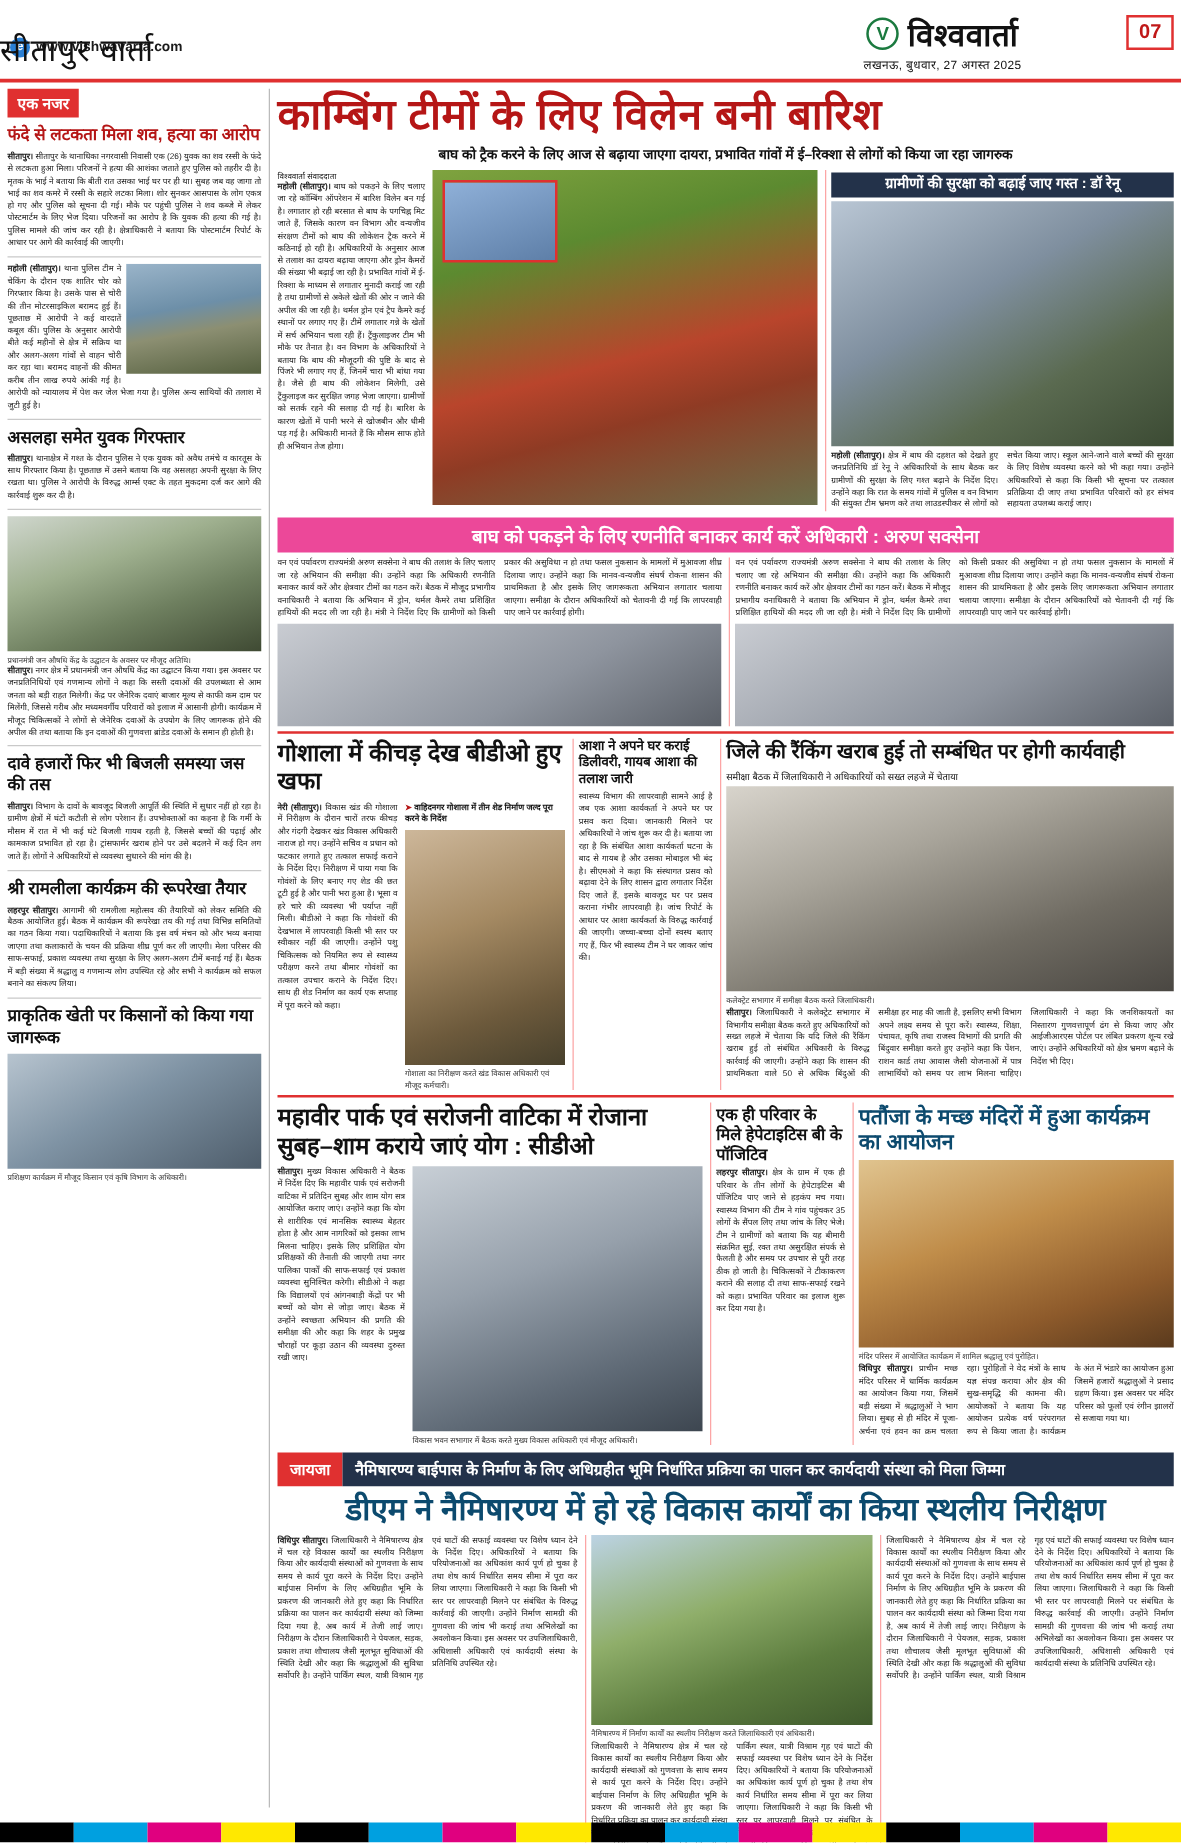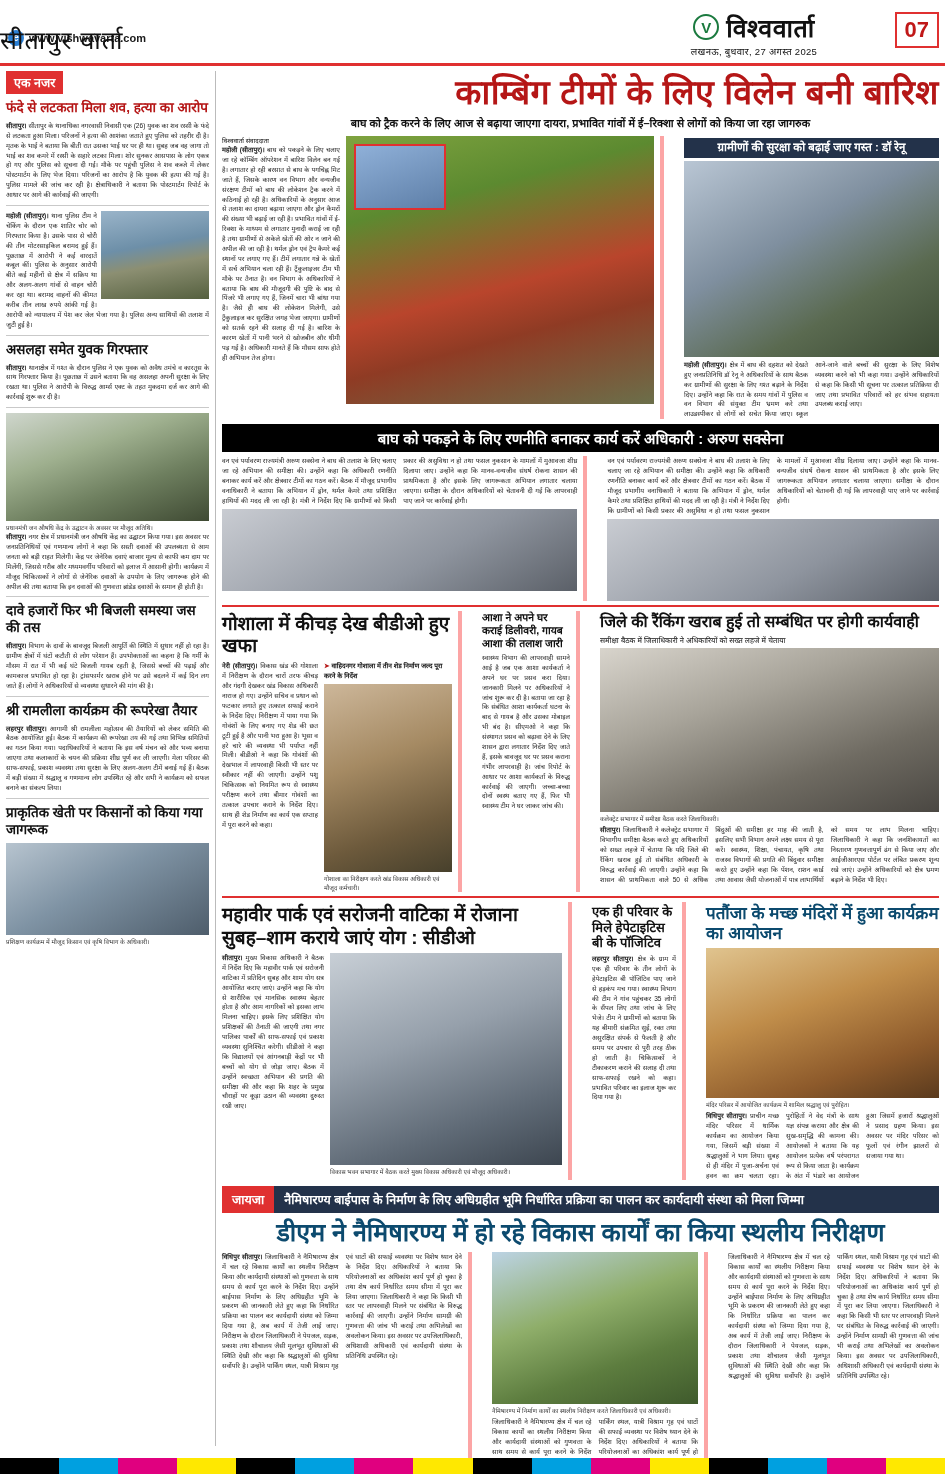--- a/index.html
+++ b/index.html
@@ -16,56 +16,56 @@
   
   .masthead { position:relative; height:66px; border-bottom:3px solid #e03030; }
   .url-badge { position:absolute; left:8px; top:30px; display:flex; align-items:center; gap:5px; font-size:11px; color:#1a1a1a; font-weight:bold; }
   .url-globe { width:16px; height:16px; border-radius:50%; background:#2a7fd4; color:#fff; font-size:10px; line-height:16px; text-align:center; font-weight:bold;}
   .edition-title { position:absolute; left:0; right:0; top:22px; text-align:left; font-size:25px; font-weight:normal; letter-spacing:1px; }
   .brand { position:absolute; right:66px; top:10px; text-align:center; width:250px; }
   .brand-row { display:flex; align-items:center; justify-content:center; gap:7px; }
   .brand-logo { width:26px; height:26px; border:2px solid #1b7a3f; border-radius:50%; color:#1b7a3f; font-size:15px; font-weight:bold; text-align:center; line-height:24px; }
   .brand-name { font-size:25px; font-weight:bold; color:#111; letter-spacing:0.5px; }
   .brand-sub { font-size:9.5px; margin-top:1px; letter-spacing:0.3px; }
-  .pageno { position:absolute; right:6px; top:12px; border:2px solid #e03030; padding:3px 8px; font-size:22px; font-weight:bold; color:#c01818; }
+  .pageno { position:absolute; right:6px; top:12px; border:2px solid #e03030; padding:3px 8px; font-size:16px; font-weight:bold; color:#c01818; }
 
   
   .body-wrap { position:relative; display:flex; padding:5px 6px 0 6px; gap:6px; height:1380px; }
   .left-col { width:210px; flex:0 0 210px; border-right:1px solid #bbb; padding-right:6px; }
   .right-col { flex:1 1 auto; }
 
   
   .ek-nazar { background:#e03030; color:#fff; font-size:12.5px; font-weight:bold; padding:3px 8px; display:inline-block; }
   .ln-head { font-size:13.5px; font-weight:bold; line-height:1.25; margin:6px 0 4px; color:#111; }
   .ln-head.red { color:#b51616; }
   .ln-body { font-size:6.6px; line-height:1.5; text-align:justify; color:#222; }
   .ln-body .dl { font-weight:bold; }
   .hr-thin { border:0; border-top:1px solid #c9c9c9; margin:5px 0; }
   .photo { background:#c9c9c9; width:100%; position:relative; overflow:hidden; }
   .photo.p1 { height:96px; background:linear-gradient(170deg,#9ab4c9 0%,#6d8fa8 40%,#8c8f72 60%,#55603f 100%); }
   .photo.p2 { height:108px; background:linear-gradient(160deg,#cfd6cd 0%,#9fb08f 35%,#6e7f5f 65%,#3f4a33 100%); }
   .photo.p3 { height:92px; background:linear-gradient(150deg,#b7c4cf 0%,#7f93a4 45%,#4e5d6b 100%); }
   .cap { font-size:6.2px; color:#333; padding-top:2px; }
 
   
-  .lead-title { font-size:34px; font-weight:bold; color:#b51616; text-align:right; line-height:1.12; letter-spacing:0.5px; margin:2px 0 4px; }
+  .lead-title { font-size:34px; font-weight:bold; color:#b51616; text-align:left; line-height:1.12; letter-spacing:0.5px; margin:2px 0 4px; }
   .lead-sub { font-size:11px; font-weight:bold; text-align:center; color:#111; margin-bottom:6px; }
   .rule-red { border:0; border-top:2px solid #e03030; margin:4px 0; }
 
-  .banner { background:#000000; color:#fff; text-align:center; font-size:15px; font-weight:bold; padding:4px 6px; margin:5px 0 4px; }
+  .banner { background:#ec4899; color:#fff; text-align:center; font-size:15px; font-weight:bold; padding:4px 6px; margin:5px 0 4px; }
   .h2 { font-size:19px; font-weight:bold; line-height:1.18; color:#111; margin:2px 0 4px; }
   .h2.red { color:#0c4a6e; }
   .h3 { font-size:14px; font-weight:bold; line-height:1.2; margin:2px 0 3px; }
   .body-text { font-size:6.6px; line-height:1.5; text-align:justify; color:#222; }
   .body-text.c2 { column-count:2; column-gap:7px; }
   .body-text.c3 { column-count:3; column-gap:7px; }
   .byline { font-size:6.4px; font-weight:normal; }
 
   .grid { display:flex; gap:6px; }
-  .vline { border-left:4px solid #fca5a5; padding-left:20px; }
+  .vline { border-left:1px solid #fca5a5; padding-left:4px; }
 
   
   .ph { position:relative; overflow:hidden; background:#b9b9b9; }
   .ph-main { height:268px; background:linear-gradient(165deg,#7fa33f 0%,#5c8a30 25%,#b9452c 55%,#8f3b24 70%,#6b6f4a 100%); }
   .ph-drone { position:absolute; left:8px; top:8px; width:92px; height:66px; border:2px solid #e03030; background:linear-gradient(160deg,#8fb0d8,#5e7fa8); }
   .ph-pol { height:196px; background:linear-gradient(150deg,#b9c6d4 0%,#7f8f9f 40%,#5a6a50 70%,#3b4a33 100%); }
   .ph-meet { height:82px; background:linear-gradient(150deg,#c9ccd2,#8e949e 60%,#5b6068); }
   .ph-gaushala { height:188px; background:linear-gradient(160deg,#cdb79a 0%,#a58a63 40%,#6d5a3c 75%,#47402c 100%); }
   .ph-conf { height:164px; background:linear-gradient(160deg,#d8d4cc 0%,#a8a49a 35%,#6f6b62 70%,#4a4742 100%); }
   .ph-yoga { height:212px; background:linear-gradient(160deg,#c8cfd6 0%,#96a0ab 40%,#5f6a76 75%,#3d4650 100%); }

